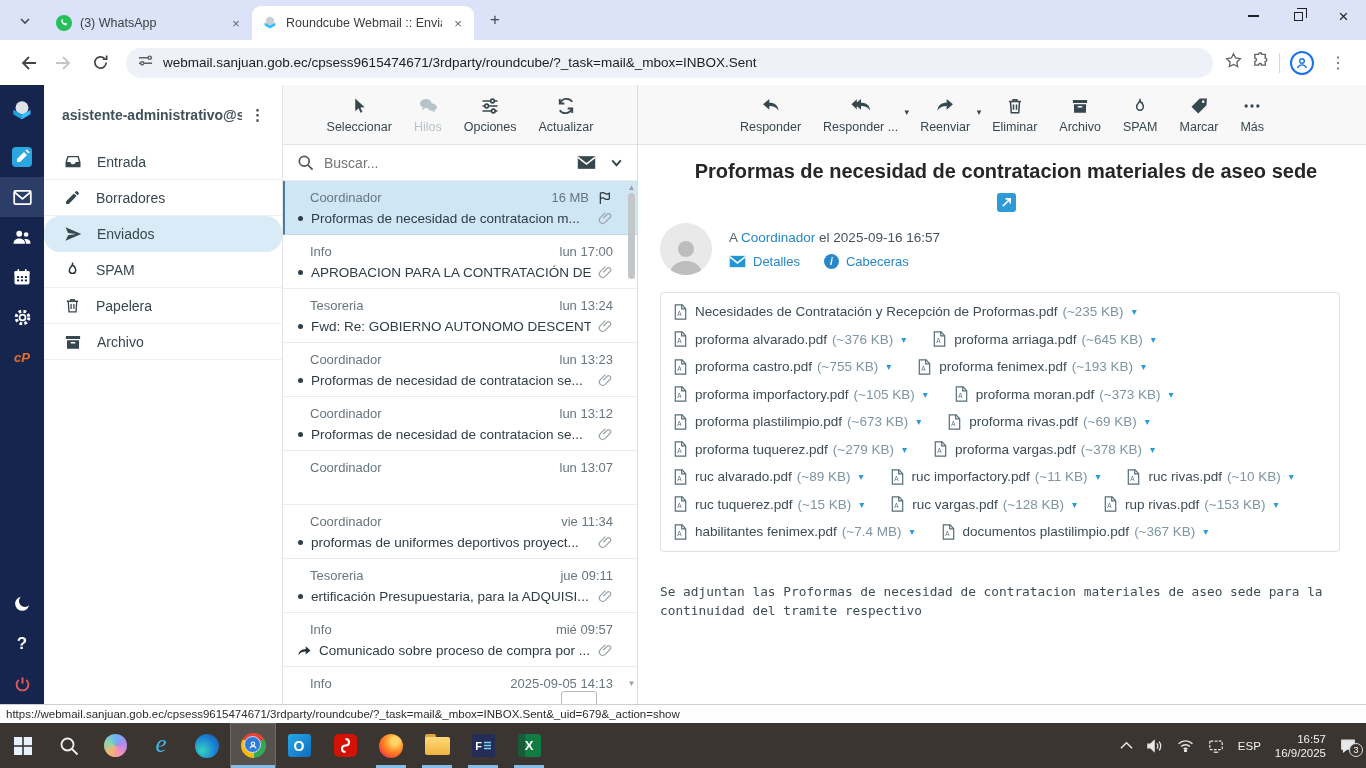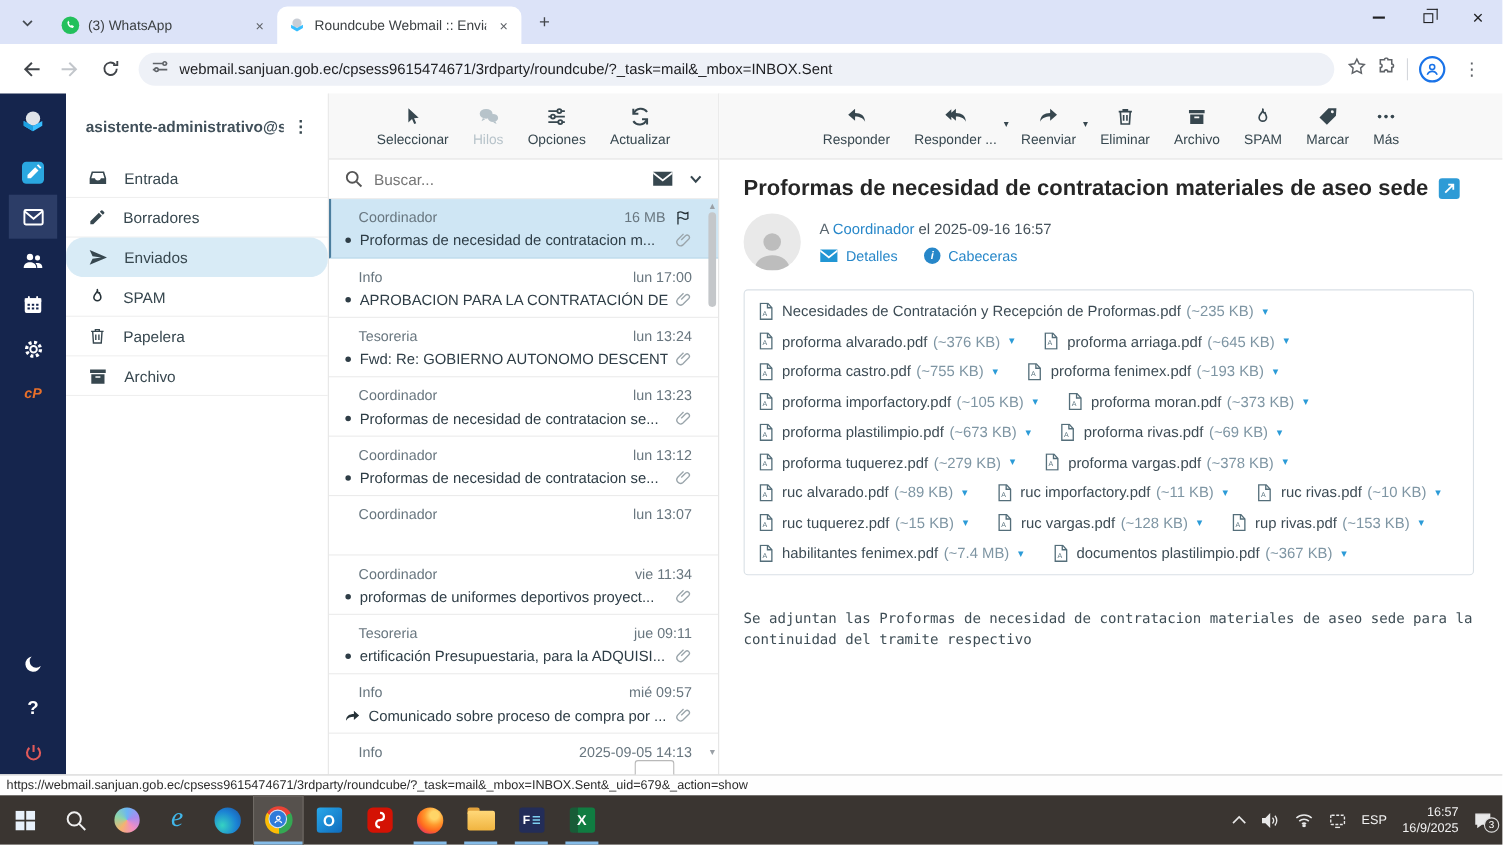--- a/index.html
+++ b/index.html
@@ -32,21 +32,21 @@
   .omni-url { flex:1; font-size:13.5px; color:#202124; white-space:nowrap; overflow:hidden; margin-left:10px; }
   .url-right { display:flex; align-items:center; gap:10px; padding:0 4px; }
   .vsep { width:1px; height:20px; background:#d4d7dc; }
   .avatar-btn { width:24px; height:24px; border-radius:50%; border:2px solid #1a73e8; display:flex; align-items:center; justify-content:center; }
   .kebab { font-size:16px; color:#5f6368; padding:0 6px; }
 
   
   .app { display:flex; height:619px; flex:0 0 auto; background:#fff; }
 
   
-  .rail { width:60px; background:#15254d; display:flex; flex-direction:column; align-items:center; flex:0 0 auto; }
+  .rail { width:44px; background:#15254d; display:flex; flex-direction:column; align-items:center; flex:0 0 auto; }
   .rail-item { width:44px; height:40px; display:flex; align-items:center; justify-content:center; color:#fff; }
   .rail-item.sel { background:#2c3d67; }
   .rail-logo { height:52px; display:flex; align-items:center; }
   .rail-spacer { flex:1; }
   .cp-label { color:#e8702a; font-weight:bold; font-style:italic; font-size:13px; }
   .help-label { color:#fff; font-weight:bold; font-size:17px; }
   .power { color:#e05a5a; }
 
   
   .folders { width:239px; background:#fff; border-right:1px solid #e4e4e4; flex:0 0 auto; }
@@ -80,21 +80,21 @@
   .msg.partial { height:26px; border-bottom:none; overflow:hidden; }
   .list-footer { height:14px; display:flex; align-items:center; justify-content:flex-end; padding-right:40px; }
   .page-box { width:36px; height:18px; border:1px solid #b9b9b9; border-radius:3px; background:#fff; }
   .sb { position:absolute; right:1px; top:2px; bottom:2px; width:9px; }
   .sb-thumb { position:absolute; top:10px; right:1px; width:7px; height:86px; background:#c4c7ca; border-radius:4px; }
   .sb-arr { position:absolute; right:0; width:9px; text-align:center; font-size:8px; color:#9aa0a6; }
 
   
   .view { flex:1; display:flex; flex-direction:column; background:#fff; min-width:0; }
   .vcontent { flex:1; padding:10px 14px 0 22px; overflow:hidden; }
-  .subject { display:flex; align-items:center; gap:10px; font-size:20px; font-weight:bold; color:#262626; margin:5px 0 11px; }
+  .subject { display:flex; align-items:center; gap:10px; font-size:20px; font-weight:bold; color:#262626; margin:5px 0 11px;flex-direction:column; }
   .extlink { width:19px; height:19px; border-radius:3px; background:#2e9bd6; display:flex; align-items:center; justify-content:center; flex:0 0 auto; }
   .sender { display:flex; gap:17px; }
   .avatar-big { width:52px; height:52px; border-radius:50%; background:#e9e9e9; overflow:hidden; display:flex; align-items:flex-end; justify-content:center; flex:0 0 auto; }
   .s-line1 { font-size:13.5px; color:#5b6770; margin-top:7px; }
   .s-line1 .lnk { color:#2787c9; }
   .s-line1 .dt { color:#46525b; }
   .s-line2 { margin-top:9px; display:flex; gap:24px; font-size:13px; color:#2787c9; align-items:center; }
   .s-act { display:flex; align-items:center; gap:7px; }
   .info-i { width:15px; height:15px; border-radius:50%; background:#2787c9; color:#fff; font-size:10px; font-weight:bold; display:flex; align-items:center; justify-content:center; font-style:italic; }
   .attbox { border:1px solid #d9e0e6; border-radius:4px; margin:17px 12px 0 0; padding:5px 13px; }

